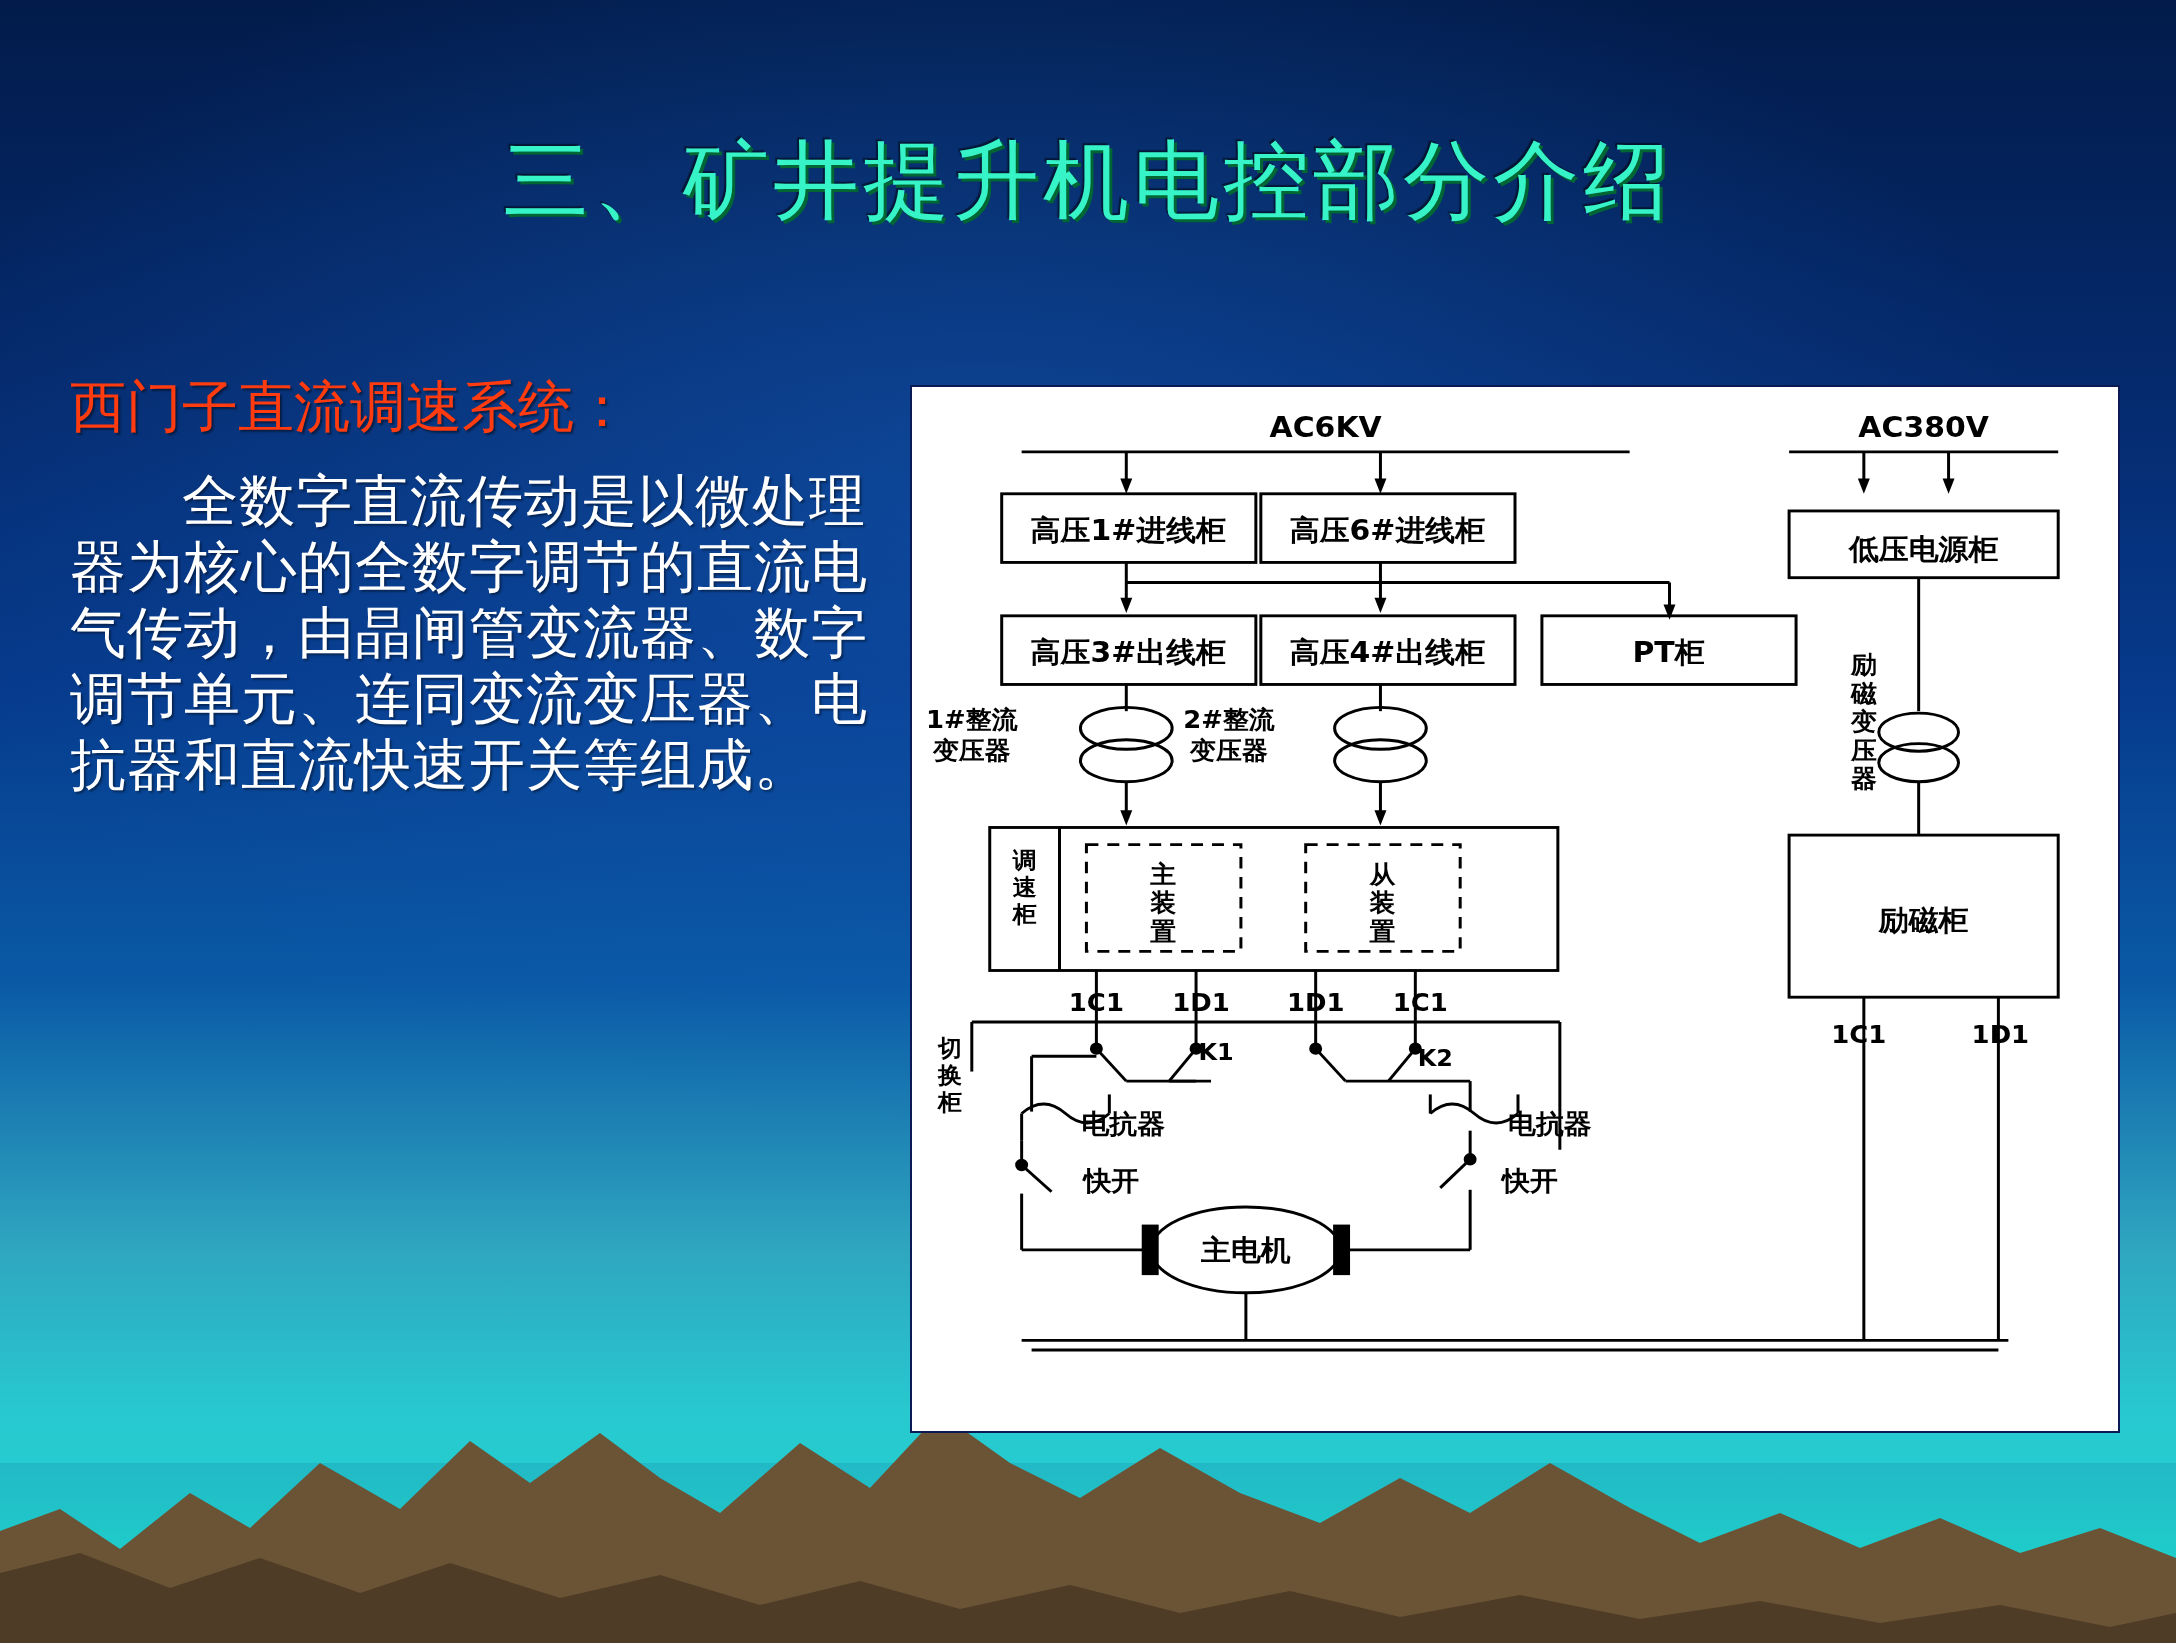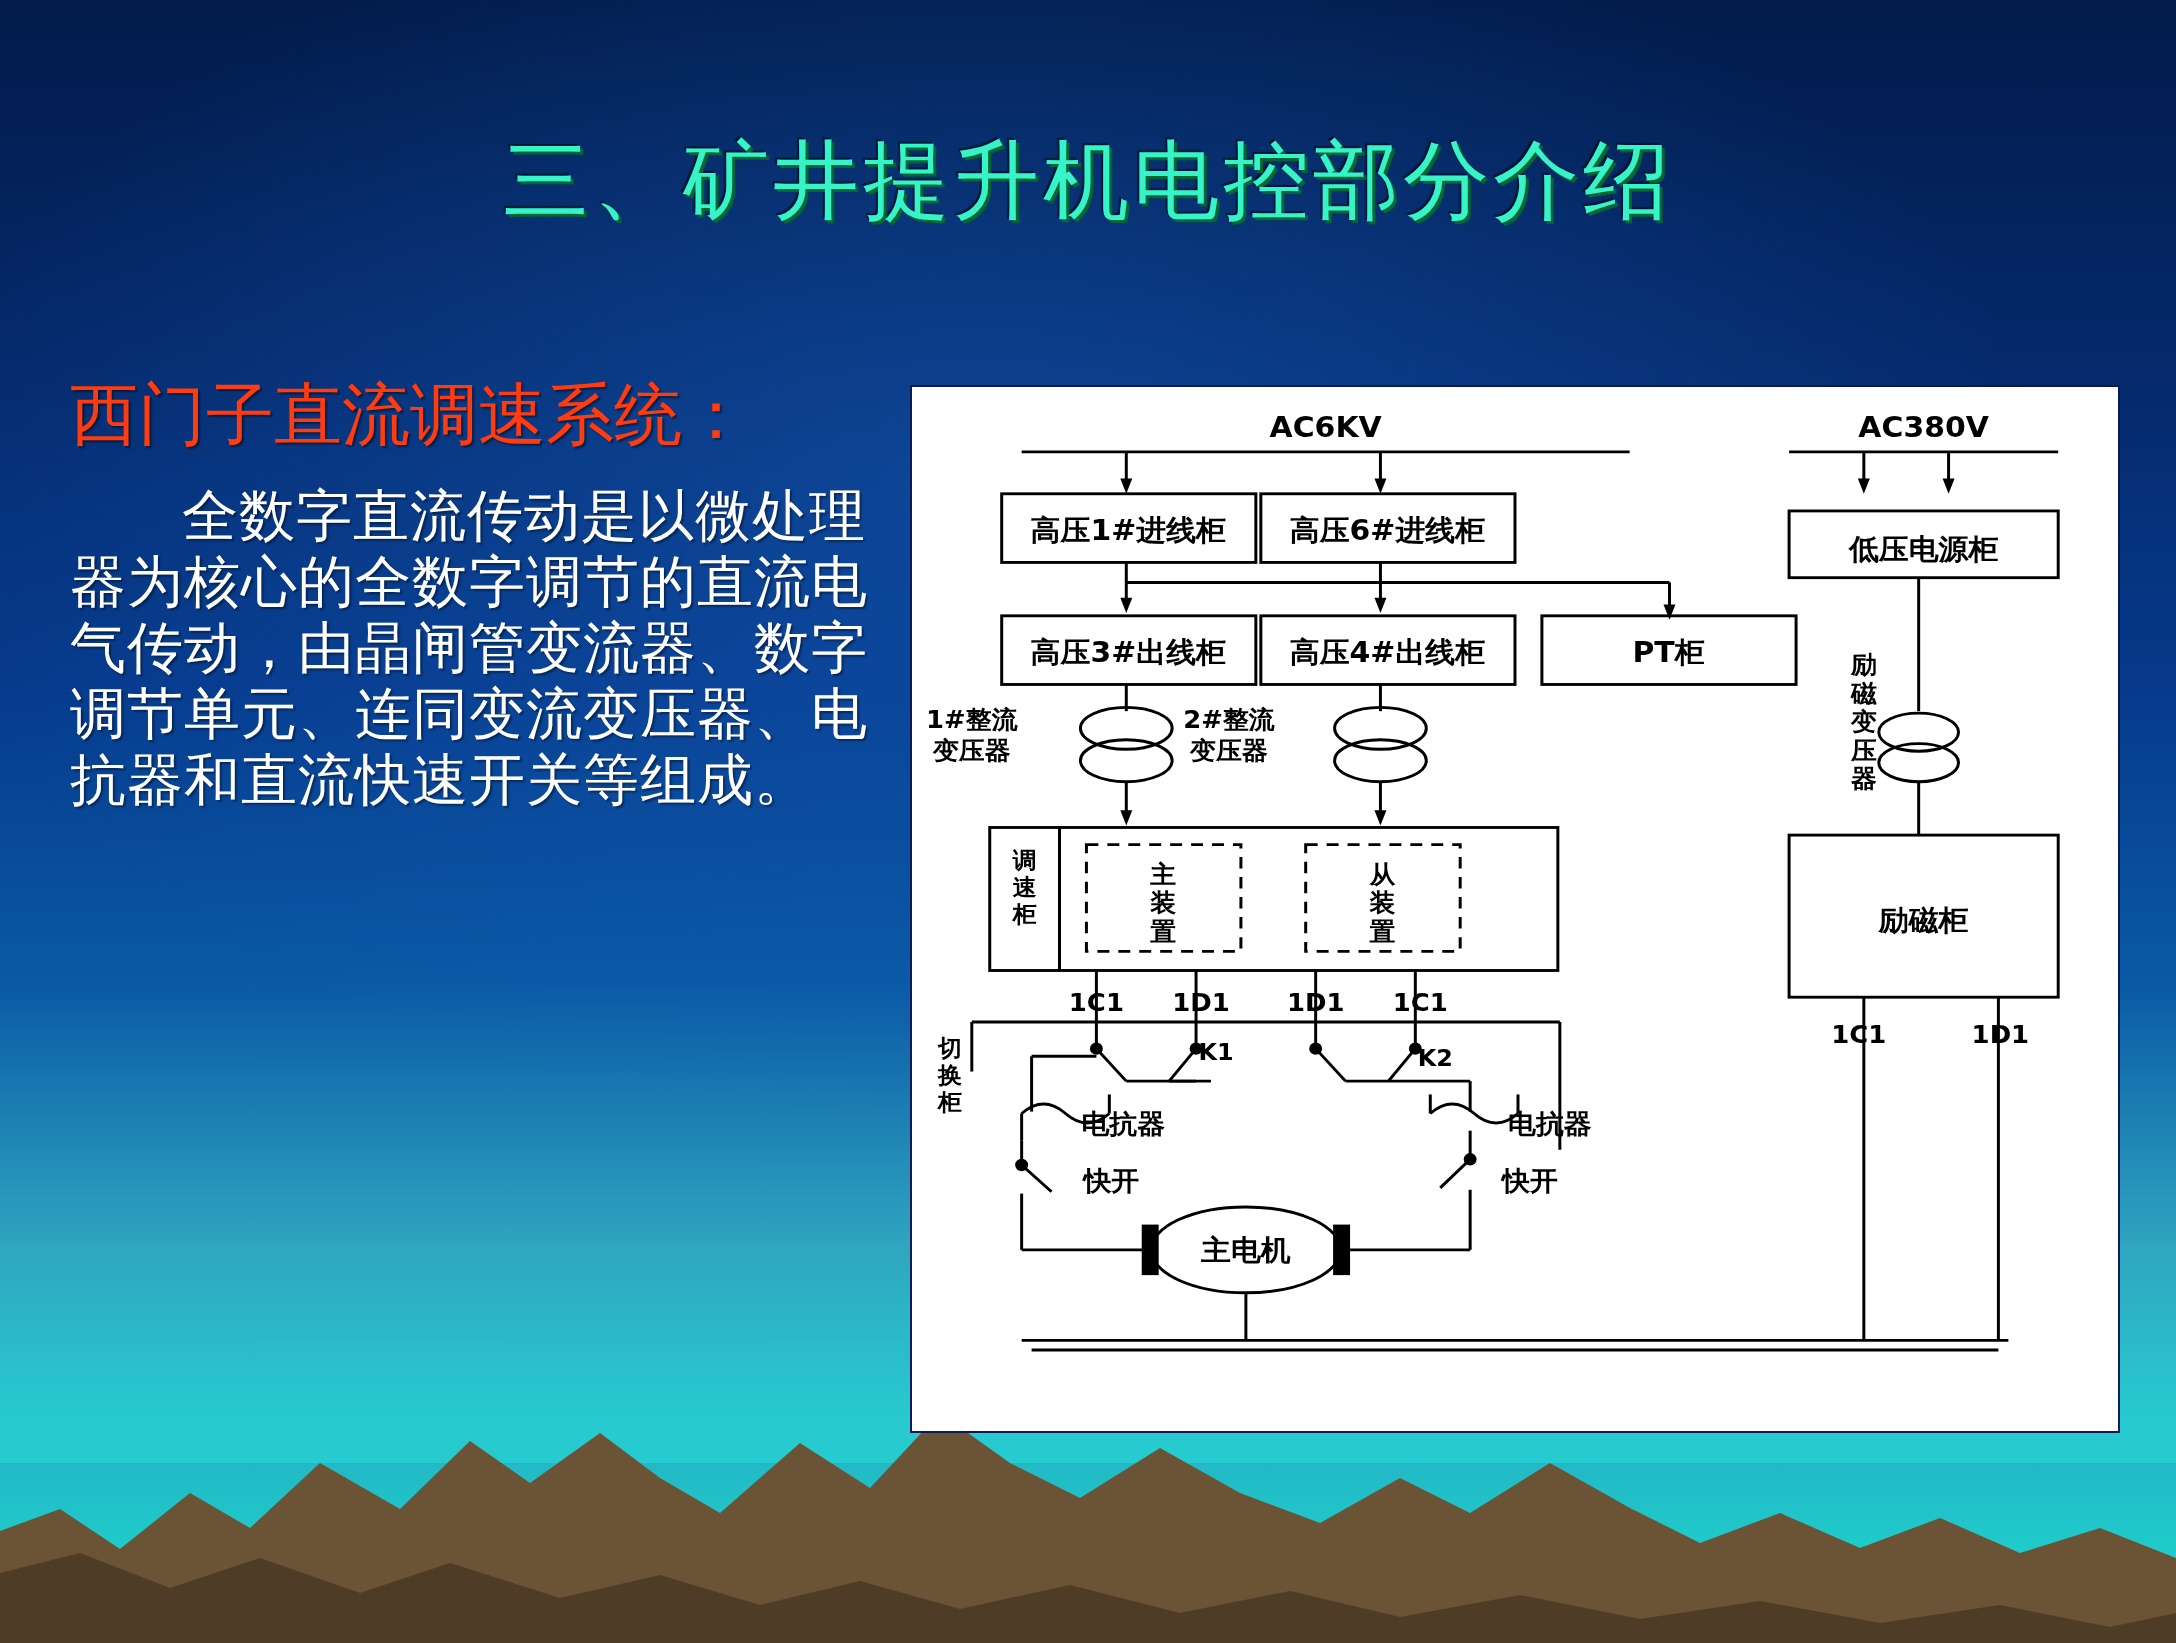--- a/index.html
+++ b/index.html
@@ -52,21 +52,21 @@
     margin-top:48px;
   }
 
   
   .left-col {
     position:absolute;
     left:70px; top:370px; width:800px;
   }
   .subtitle {
     font-family:"DejaVu Serif", serif;
-    font-size:68px;
+    font-size:56px;
     color:#ff3b0f;
     text-shadow:2px 2px 2px rgba(0,0,0,0.45);
     margin-bottom:22px;
     white-space:nowrap;
   }
   .body-text {
     font-family:Liberation Serif, serif;
     font-size:56px;
     line-height:1.18;
     color:#ffffff;

